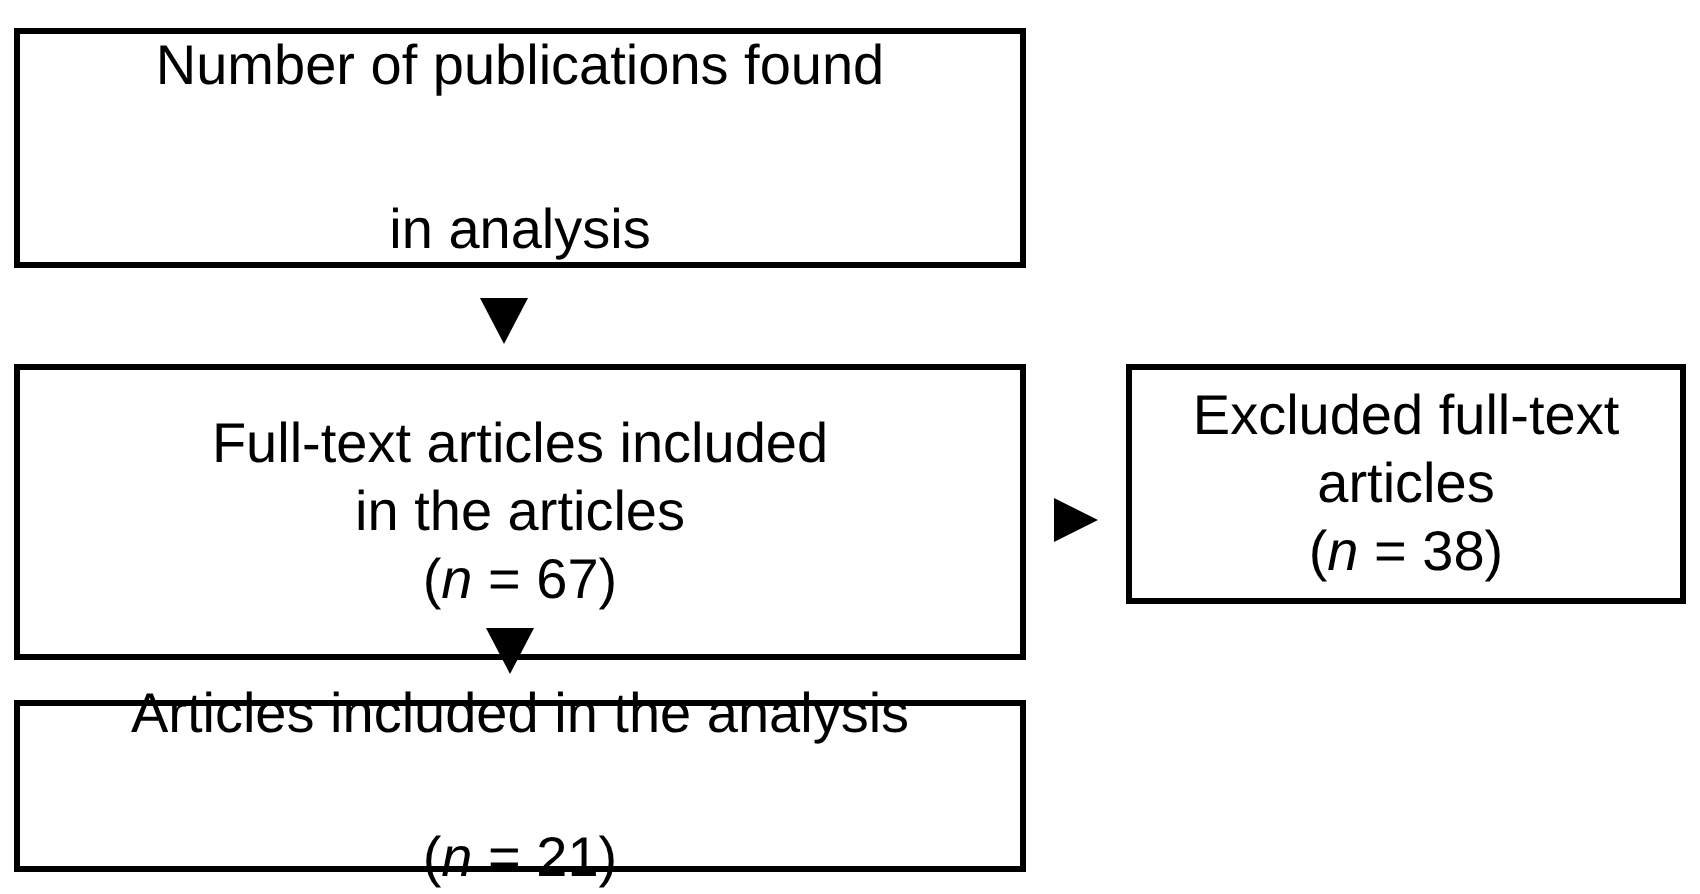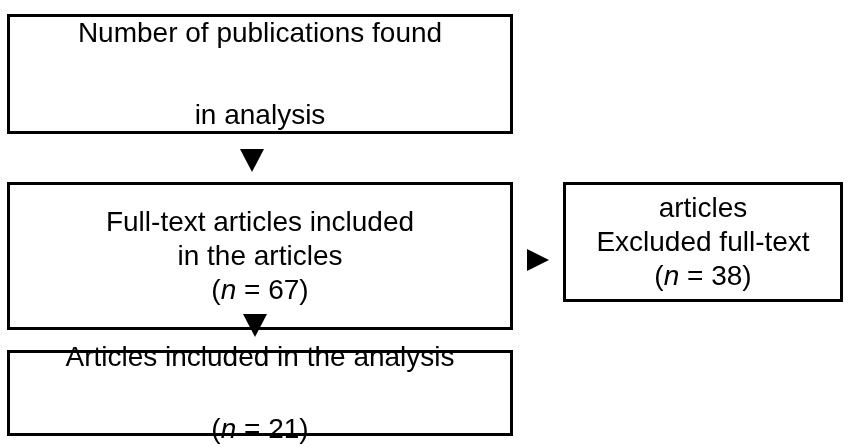--- a/index.html
+++ b/index.html
@@ -74,22 +74,22 @@
 
   <div class="box box-middle">
     <div class="line">Full-text articles included</div>
     <div class="line">in the articles</div>
     <div class="line"><span>(</span><span class="ital">n</span><span> = 67)</span></div>
   </div>
 
   <div class="arr-right"></div>
 
   <div class="box box-excluded">
+    <div class="line">Excluded full-text</div>
     <div class="line">articles</div>
-    <div class="line">Excluded full-text</div>
     <div class="line"><span>(</span><span class="ital">n</span><span> = 38)</span></div>
   </div>
 
   <div class="arr-down arr-down-2"></div>
 
   <div class="box box-bottom">
     <div class="line">Articles included in the analysis</div>
     <div class="line"><span>(</span><span class="ital">n</span><span> = 21)</span></div>
   </div>
 

